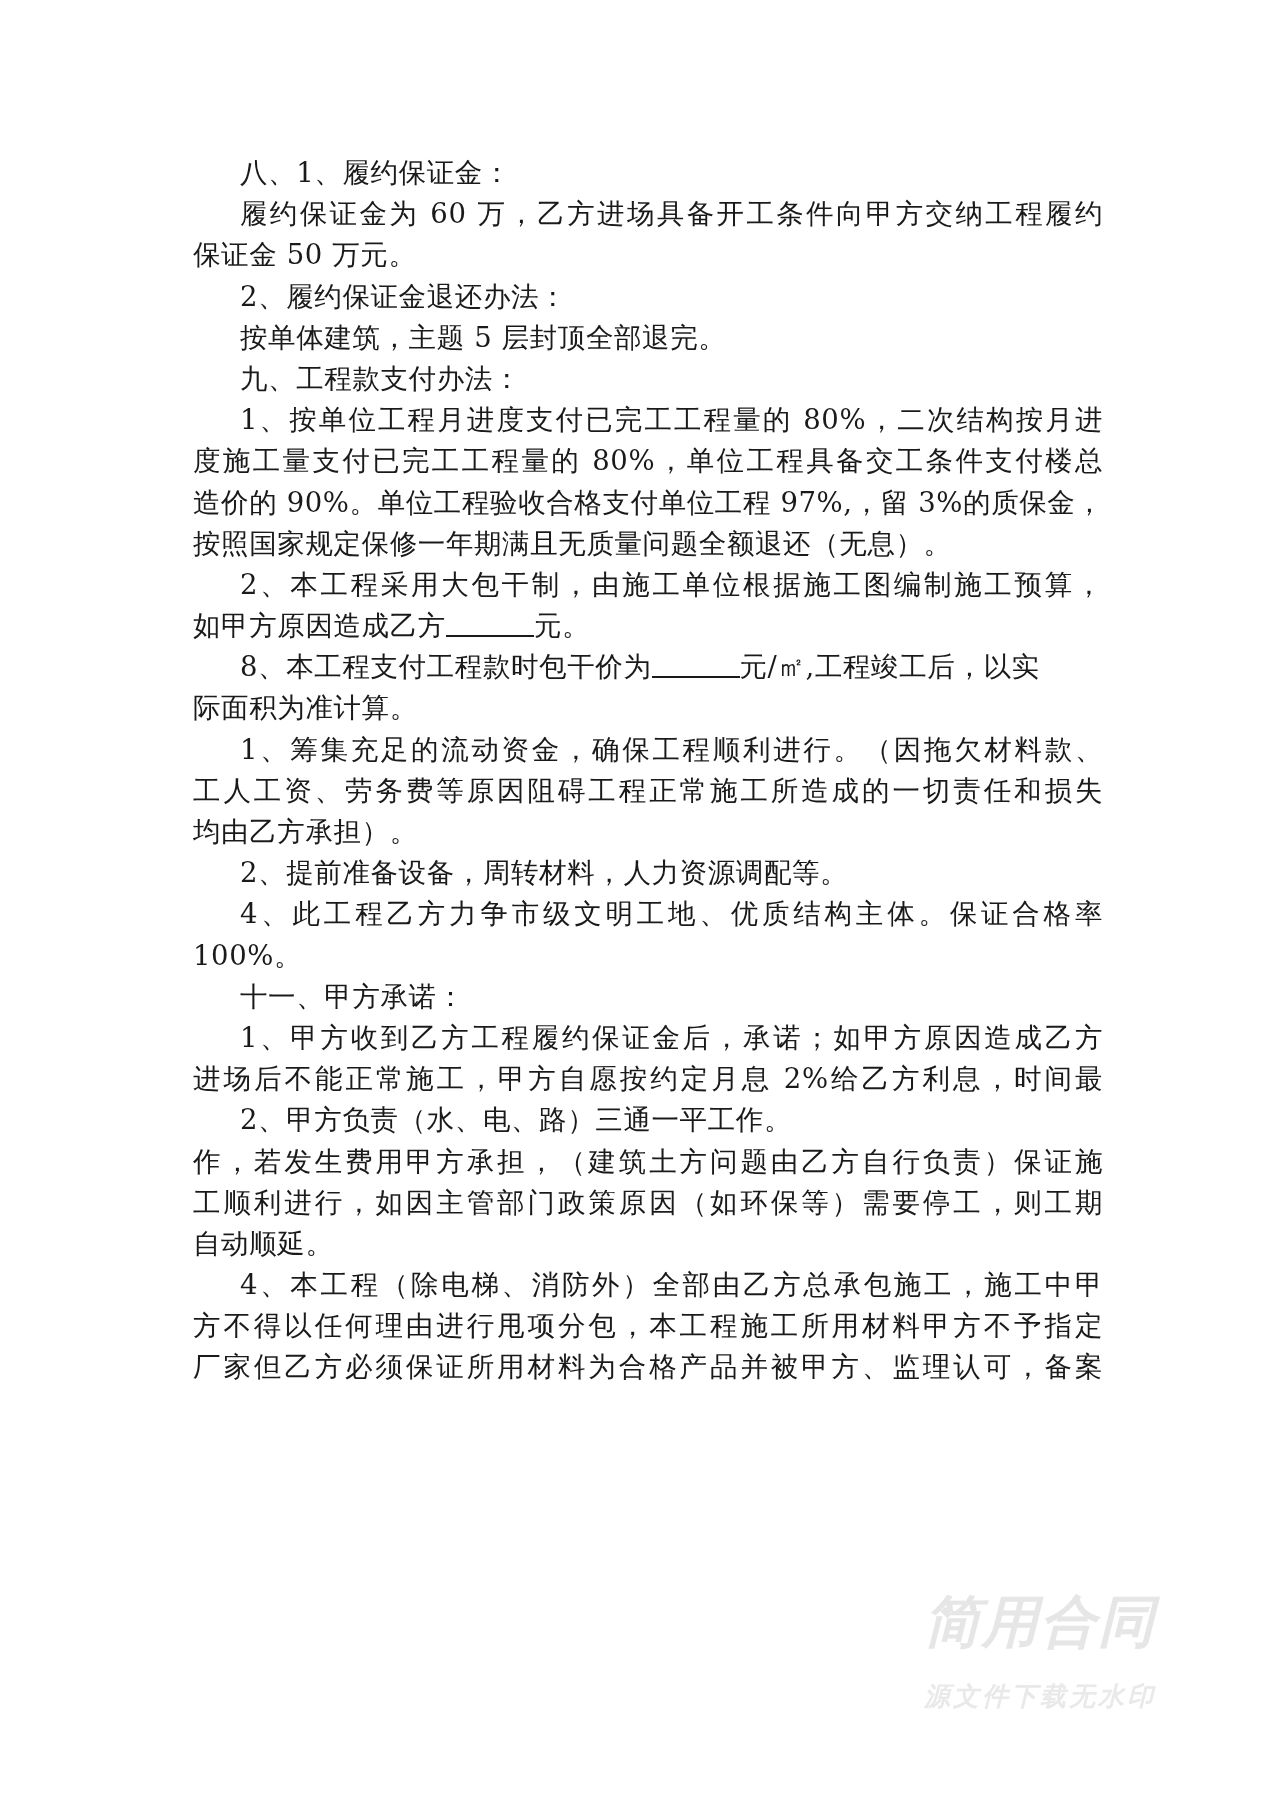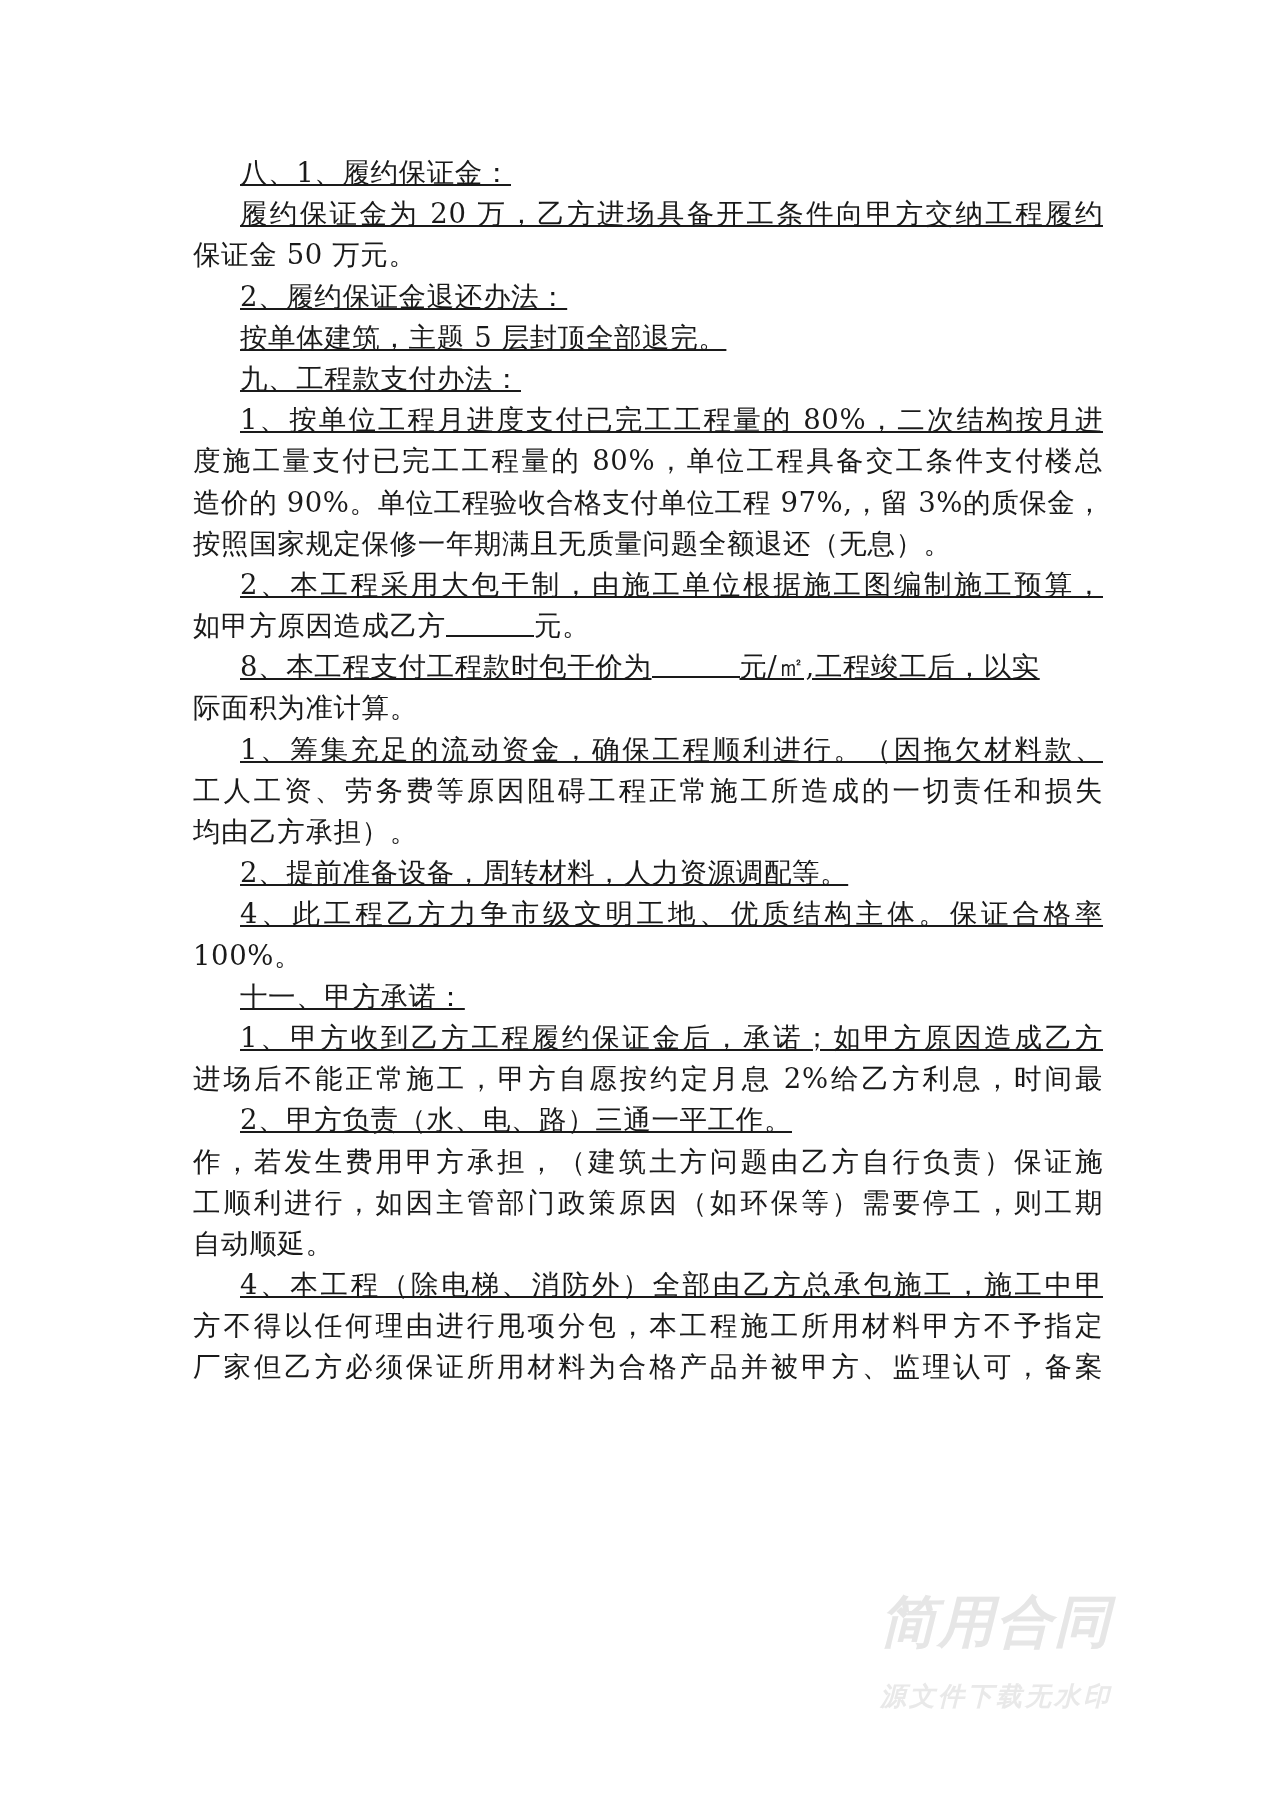--- a/index.html
+++ b/index.html
@@ -24,21 +24,20 @@
     .line {
       position: relative;
       height: 41.2px;
       line-height: 41.2px;
       font-size: 27.5px;
       white-space: nowrap;
       letter-spacing: 0.6px;
     }
     .line.indent {
       padding-left: 47px;
-      text-decoration: underline;
     }
     .line.just {
       text-align-last: justify;
       text-align: justify;
       width: 910px;
     }
     .line.indent.just {
       width: 863px;
     }
     .blank {
@@ -47,21 +46,21 @@
       height: 30px;
       vertical-align: -2px;
     }
     .blank.w1 { width: 88px; }
     .blank.w2 { width: 88px; }
     .watermark {
       position: absolute;
       left: 880px;
       top: 1590px;
       width: 320px;
-      text-align: left;
+      text-align: center;
       pointer-events: none;
       color: #e6e6e6;
       font-family: "DejaVu Sans", "Liberation Sans", sans-serif;
       font-weight: bold;
       font-style: italic;
     }
     .wm-main {
       font-size: 56px;
       line-height: 64px;
       letter-spacing: 2px;
@@ -72,21 +71,21 @@
       margin-top: 22px;
       letter-spacing: 3px;
       color: #e9e9e9;
     }
   </style>
 </head>
 <body>
 
 <div class="page">
   <div class="line indent">八、1、履约保证金：</div>
-  <div class="line indent just">履约保证金为 20 万，乙方进场具备开工条件向甲方交纳工程履约</div>
+  <div class="line indent just">履约保证金为 60 万，乙方进场具备开工条件向甲方交纳工程履约</div>
   <div class="line">保证金 50 万元。</div>
   <div class="line indent">2、履约保证金退还办法：</div>
   <div class="line indent">按单体建筑，主题 5 层封顶全部退完。</div>
   <div class="line indent">九、工程款支付办法：</div>
   <div class="line indent just">1、按单位工程月进度支付已完工工程量的 80%，二次结构按月进</div>
   <div class="line just">度施工量支付已完工工程量的 80%，单位工程具备交工条件支付楼总</div>
   <div class="line just">造价的 90%。单位工程验收合格支付单位工程 97%,，留 3%的质保金，</div>
   <div class="line">按照国家规定保修一年期满且无质量问题全额退还（无息）。</div>
   <div class="line indent just">2、本工程采用大包干制，由施工单位根据施工图编制施工预算，</div>
   <div class="line">

